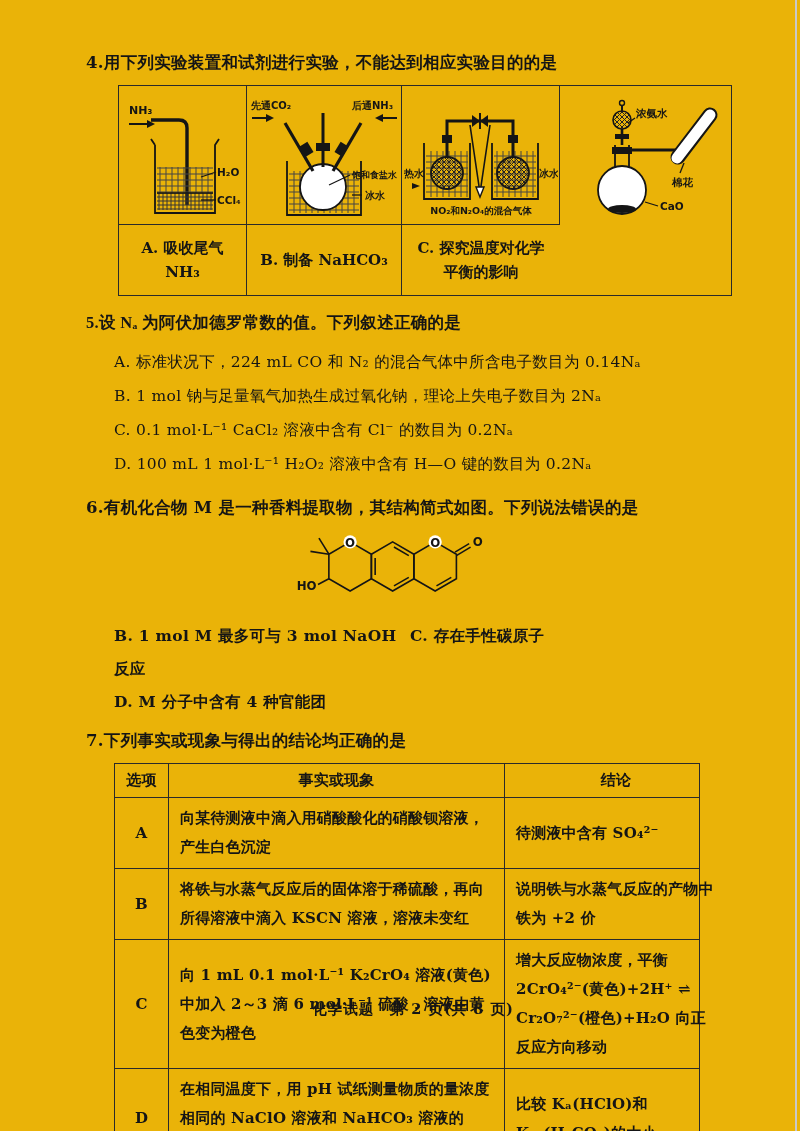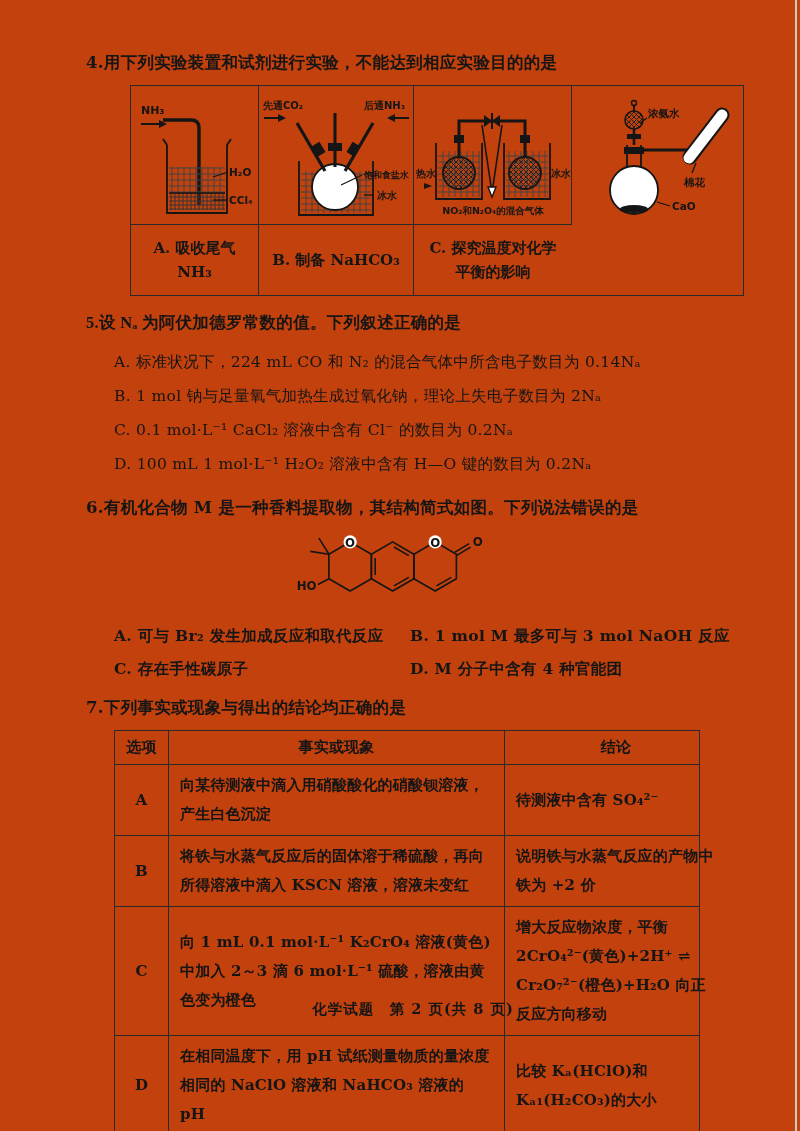--- a/index.html
+++ b/index.html
@@ -1,26 +1,26 @@
 <!DOCTYPE html>
 <html><head>
 <meta charset="utf-8">
 <style>
   * { margin:0; padding:0; box-sizing:border-box; }
   body { background:#e8e8e8; font-family:"DejaVu Serif","DejaVu Sans","Liberation Serif",serif; }
   .page {
-    position:relative; width:800px; height:1131px; background:#c2410c;
+    position:relative; width:800px; height:1131px; background:#eab308;
     color:#151515; overflow:hidden;
     padding:52px 70px 14px 86px;
   }
   .qtitle { font-size:16.5px; font-weight:700; margin-bottom:11px; letter-spacing:.3px; }
   .opt { font-size:15.5px; font-weight:400; line-height:34px; margin-left:28px; letter-spacing:.3px; }
 
   
-  .t4 { margin-left:44px; width:614px; border:1.7px solid #2a2a2a; display:grid;
+  .t4 { margin-left:32px; width:614px; border:1.7px solid #2a2a2a; display:grid;
         grid-template-columns:128px 155px 158px 170px; }
   .t4 .dcell { height:138px; border-right:1.7px solid #2a2a2a; display:flex; align-items:center; justify-content:center; overflow:hidden; }
   .t4 .dcell:nth-child(4) { border-right:none; }
   .t4 .ccell { height:71px; border-top:1.7px solid #2a2a2a; border-right:1.7px solid #2a2a2a;
                display:flex; align-items:center; justify-content:center; text-align:center;
                font-size:15px; font-weight:700; padding:4px 10px; line-height:24px; }
   .t4 .ccell:last-child { border-right:none; }
 
   svg text { font-family:"DejaVu Sans","Liberation Sans",sans-serif; font-weight:700; fill:#151515; }
   .app { display:block; }
@@ -200,21 +200,20 @@
     </g>
     <circle cx="70" cy="22" r="7" fill="#ffffff"></circle>
     <circle cx="160" cy="22" r="7" fill="#ffffff"></circle>
     <text class="struct-label" x="70" y="27" font-size="12.5" text-anchor="middle">O</text>
     <text class="struct-label" x="160" y="27" font-size="12.5" text-anchor="middle">O</text>
     <text class="struct-label" x="205" y="26" font-size="12.5" text-anchor="middle">O</text>
     <text class="struct-label" x="24" y="73" font-size="12.5" text-anchor="middle">HO</text>
   </svg>
 
   <div class="q6opts">
-    <p>A. 可与 Br₂ 发生加成反应和取代反应</p>
     <p>B. 1 mol M 最多可与 3 mol NaOH 反应</p>
     <p>C. 存在手性碳原子</p>
     <p>D. M 分子中含有 4 种官能团</p>
   </div>
 
   <p class="qtitle" style="margin-top:12px;">7.下列事实或现象与得出的结论均正确的是</p>
 
   <div class="t7">
     <div class="row head">
       <div class="c">选项</div>

